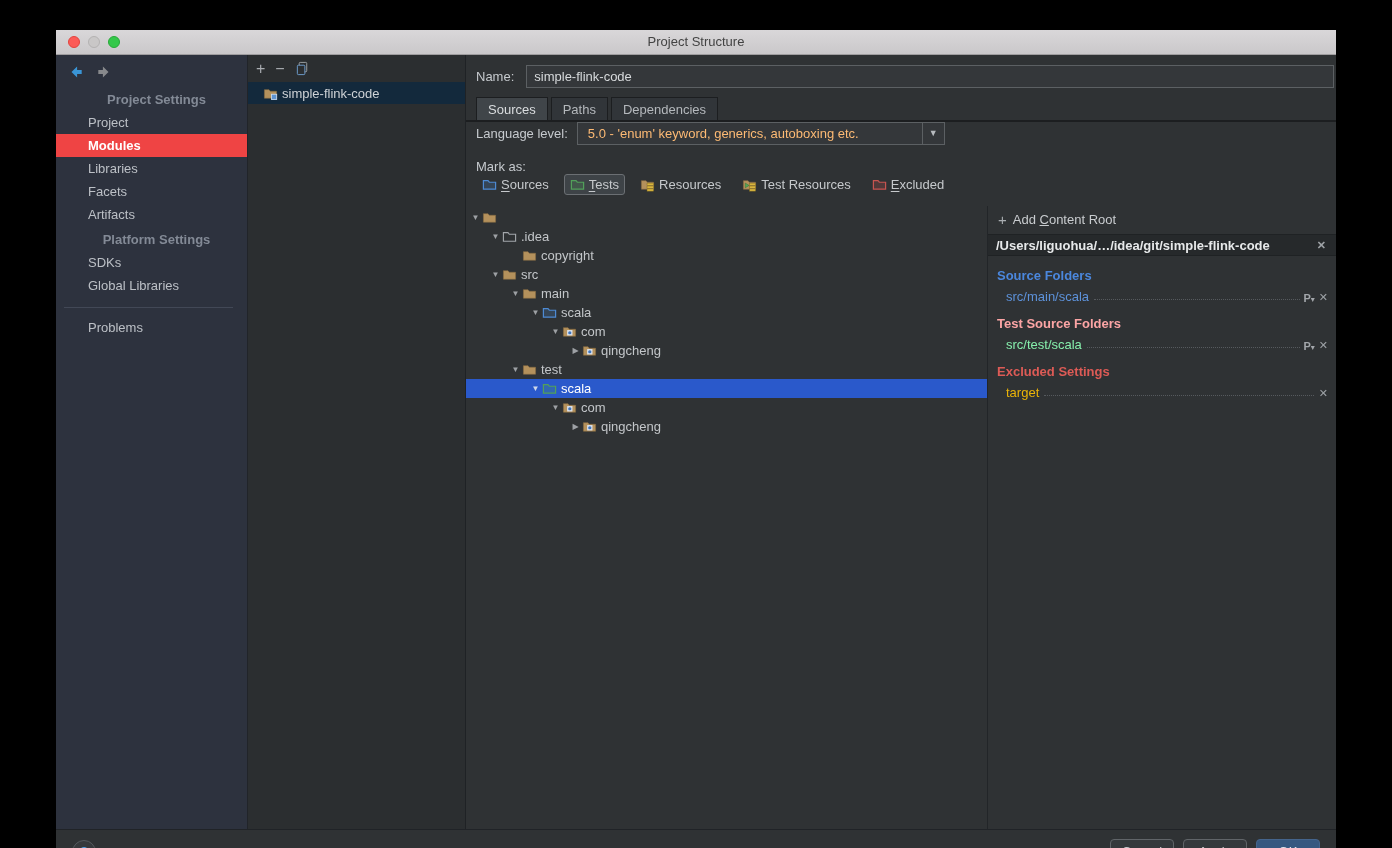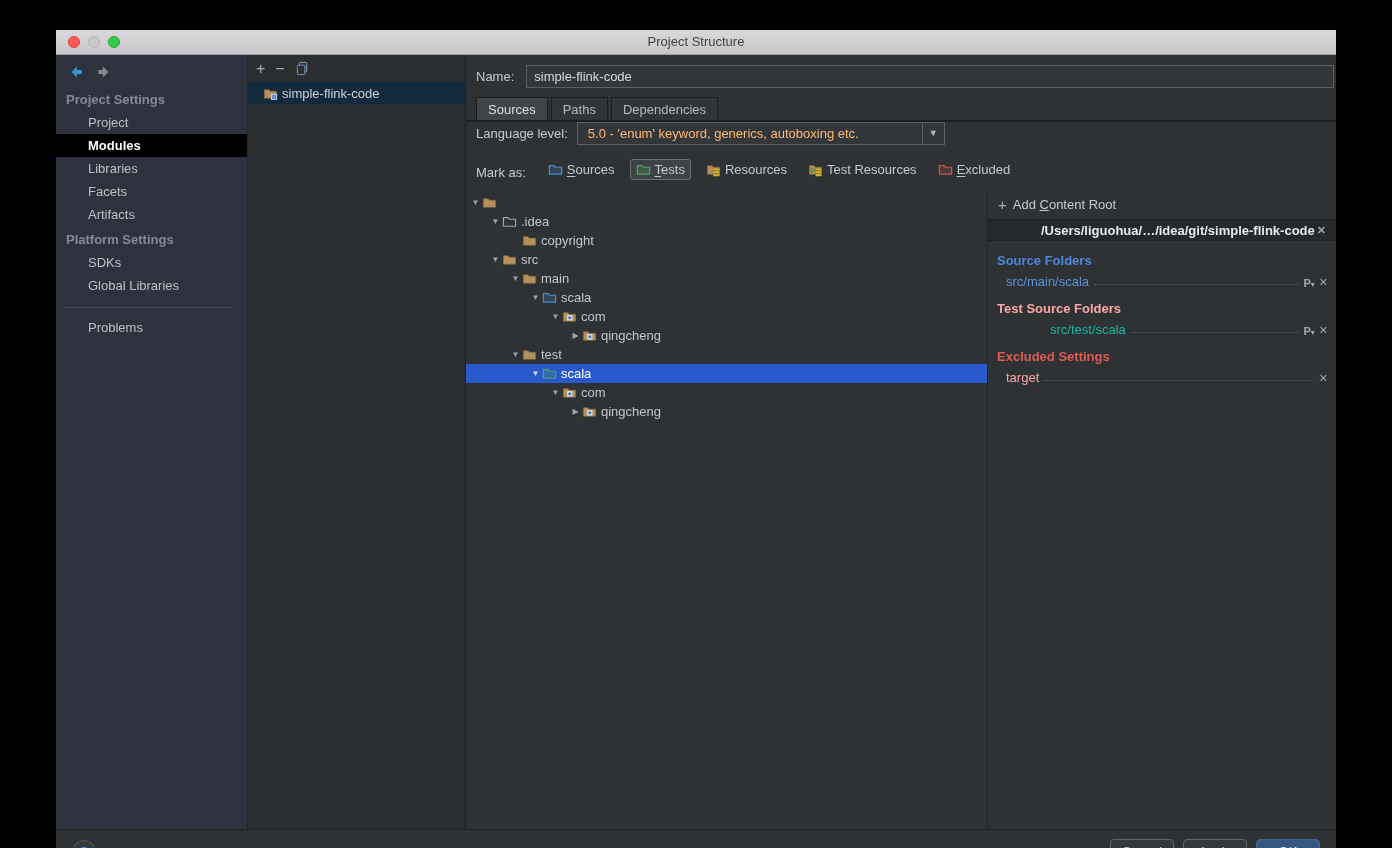--- a/index.html
+++ b/index.html
@@ -20,23 +20,23 @@
   .wtitle { position:absolute; left:0; right:0; top:4px; text-align:center;
             font-size:13px; color:#434343; font-weight:500; }
 
   
   .main { flex:1 1 auto; display:flex; min-height:0; }
 
   
   .sidebar { width:192px; flex:0 0 192px; background:#2d323e; border-right:1px solid #212429; }
   .navarrows { display:flex; gap:10px; padding:9px 0 6px 12px; }
   .navarrow { width:17px; height:16px; display:inline-block; }
-  .sec-header { padding:6px 0 4px 10px; font-size:13px; font-weight:700; color:#838a96; }
+  .sec-header { padding:6px 0 4px 10px; font-size:13px; font-weight:700; color:#838a96;text-align:center; }
   .side-item { height:23px; line-height:23px; padding-left:32px; font-size:13px; color:#bcc0c6; cursor:default; }
-  .side-item.sel { background:#000000; color:#fff; font-weight:700; }
+  .side-item.sel { background:#ef4444; color:#fff; font-weight:700; }
   .side-divider { border-top:1px solid #424856; margin:10px 14px 8px 8px; }
 
   
   .modulecol { width:218px; flex:0 0 218px; background:#2b2e30; border-right:1px solid #1f2225; }
   .modtoolbar { height:27px; display:flex; align-items:center; gap:10px; padding-left:8px; }
   .tbtn { color:#a9adb1; font-size:16px; line-height:16px; cursor:default; }
   .tbtn svg { display:block; }
   .mod-row { height:22px; display:flex; align-items:center; padding-left:15px; font-size:13px; color:#ced2d6; }
   .mod-row.sel { background:#13293c; }
   .mod-row .micon { margin-right:4px; display:inline-flex; }
@@ -52,21 +52,21 @@
          border:1px solid #1c1e20; border-bottom:none; margin-right:3px; cursor:default; }
   .tab.active { background:#404549; color:#dadddf; }
 
   .langrow { display:flex; align-items:center; margin:0 0 0 10px; }
   .langrow .lbl { font-size:13px; color:#c6cace; margin-right:9px; }
   .combo { width:368px; height:23px; background:#34373a; border:1px solid #5c6063; display:flex; align-items:center; }
   .combo-text { flex:1; font-size:13px; color:#fdba74; padding-left:10px; white-space:nowrap; overflow:hidden; }
   .combo-arrow { width:22px; text-align:center; font-size:9px; color:#b7bbbf; border-left:1px solid #5c6063;
                  height:100%; line-height:21px; }
 
-  .markrow { display:flex; align-items:flex-end; margin:14px 16px 0 10px; }
+  .markrow { display:flex; align-items:flex-start; margin:14px 16px 0 10px;flex-direction:column; }
   .markrow .lbl { font-size:13px; color:#c6cace; margin-right:16px; }
   .mark-opts { display:flex; align-items:center; gap:9px; }
   .mark-opt { display:inline-flex; align-items:center; gap:2px; padding:2px 5px; border:1px solid transparent;
               border-radius:3px; font-size:13px; color:#c6c9cc; cursor:default; }
   .mark-opt.active { border-color:#6b6f73; background:#3e4347; }
   .mark-opt .mico { display:inline-flex; margin-right:2px; }
   .mark-opt u { text-underline-offset:2px; }
 
   .treesplit { flex:1 1 auto; display:flex; margin-top:11px; min-height:0; }
   .tree { width:521px; flex:0 0 521px; overflow:hidden; padding-top:2px; }
@@ -77,26 +77,26 @@
   .trow .ticon { display:inline-flex; margin-right:4px; }
   .vdiv { width:1px; flex:0 0 1px; background:#222528; }
 
   
   .cpanel { flex:1 1 auto; min-width:0; display:flex; flex-direction:column; }
   .addroot { display:flex; align-items:center; gap:6px; margin:5px 0 6px 10px; font-size:13px; color:#c9cccf; }
   .addroot .plus { color:#a9adb1; font-size:15px; }
   .rootbar { height:22px; background:#26292b; border-top:1px solid #1f2224; border-bottom:1px solid #1f2224;
              display:flex; align-items:center; padding:0 8px; font-size:13px; font-weight:700; color:#e7e9ea;
              white-space:nowrap; }
-  .rootbar .rpath { flex:1; overflow:hidden;text-align:right; }
+  .rootbar .rpath { flex:1; overflow:hidden; }
   .gx { color:#9ea2a6; font-size:11px; padding:0 2px; cursor:default; }
   .grp-header { margin:12px 0 2px 9px; font-size:13px; font-weight:700; }
   .grp-header.source { color:#4b87dd; } .grp-item.source .glabel { color:#5d92da; }
-  .grp-header.test { color:#fca5a5; } .grp-item.test .glabel { color:#14b8a6;margin-left:44px; }
-  .grp-header.excluded { color:#dd5b56; } .grp-item.excluded .glabel { color:#fca5a5; }
+  .grp-header.test { color:#fca5a5; } .grp-item.test .glabel { color:#86efac; }
+  .grp-header.excluded { color:#dd5b56; } .grp-item.excluded .glabel { color:#eab308; }
   .grp-item { display:flex; align-items:flex-end; margin:1px 6px 0 18px; height:19px; font-size:13px; }
   .grp-item .leader { flex:1; border-bottom:1px dotted #565a5e; margin:0 3px 4px 5px; }
   .picon { color:#a3a7ab; font-size:11px; font-weight:700; margin-right:2px; }
   .picon .pc { font-size:8px; font-weight:400; }
 
   
   .footer { flex:0 0 44px; border-top:1px solid #202327; display:flex; align-items:center; padding:0 16px; }
   .helpbtn { width:24px; height:24px; border-radius:50%; background:#36393c; border:1px solid #55595d;
              color:#4f9fe8; font-weight:700; font-size:14px; text-align:center; line-height:22px; cursor:default; }
   .fspacer { flex:1; }

